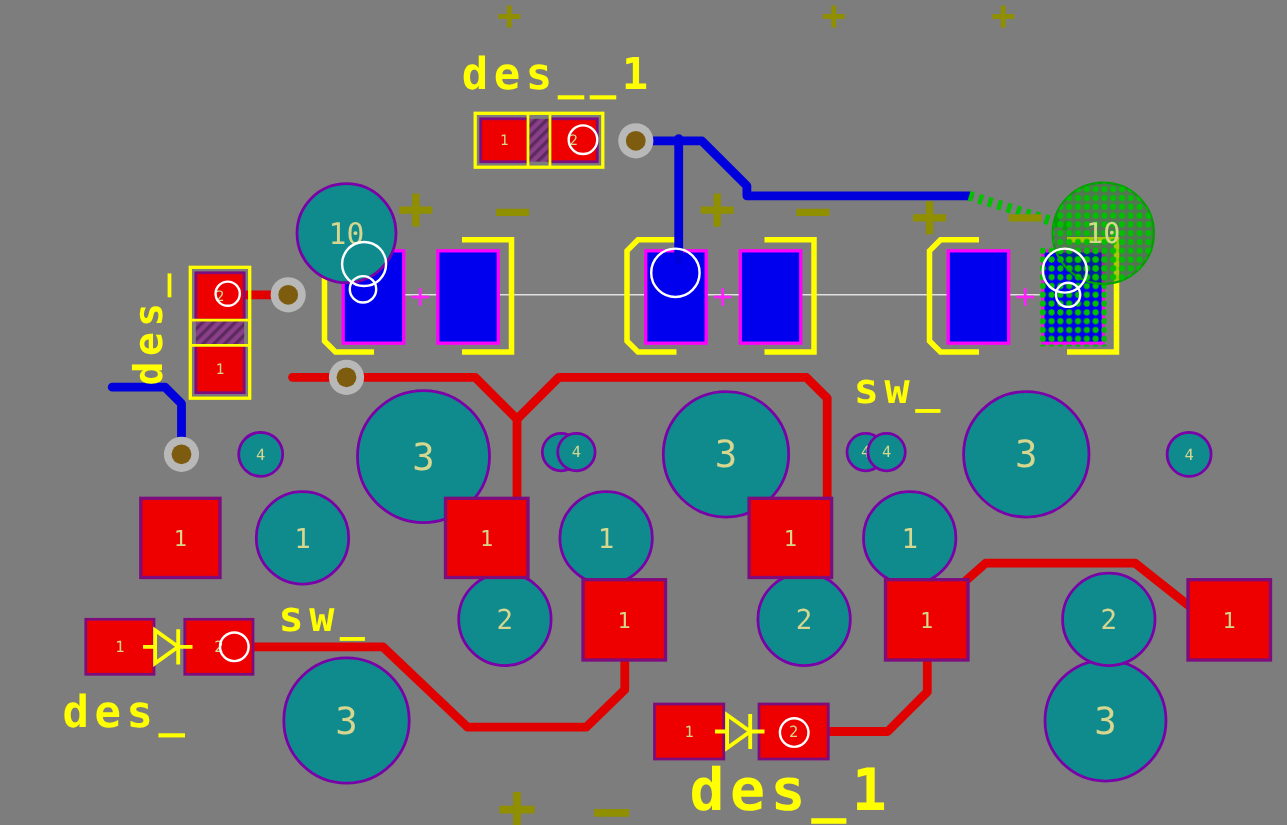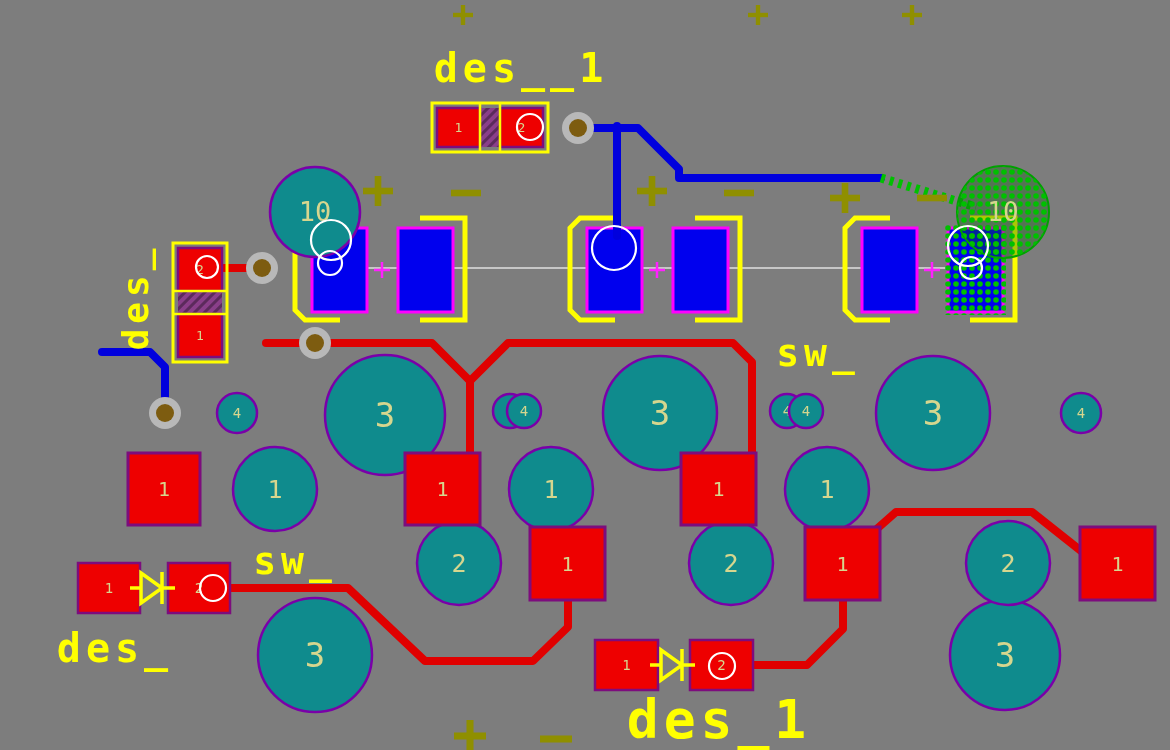--- a/index.html
+++ b/index.html
@@ -259,19 +259,19 @@
         <line x1="830" y1="198" x2="860" y2="198" stroke="#8f8f00" stroke-width="6.6"></line>
         <line x1="845" y1="183" x2="845" y2="213" stroke="#8f8f00" stroke-width="6.6"></line>
       </g>
       <line x1="917" y1="198" x2="947" y2="198" stroke="#8f8f00" stroke-width="6.6"></line>
       <g>
         <line x1="454" y1="736" x2="486" y2="736" stroke="#8f8f00" stroke-width="7.04"></line>
         <line x1="470" y1="720" x2="470" y2="752" stroke="#8f8f00" stroke-width="7.04"></line>
       </g>
       <line x1="540" y1="739" x2="572" y2="739" stroke="#8f8f00" stroke-width="7.04"></line>
     </svg>
-<div class="pcb-label" style="left: 521px; top: 68px; font-size: 40px; transform: translate(-50%, -50%) rotate(0deg);">des__1</div>
+<div class="pcb-label" style="left: 507px; top: 68px; font-size: 40px; transform: translate(-50%, -50%) rotate(0deg);">des__1</div>
     <div class="pcb-label" style="left: 136px; top: 297px; font-size: 36px; transform: translate(-50%, -50%) rotate(-90deg);">des_</div>
     <div class="pcb-label" style="left: 818px; top: 353px; font-size: 38px; transform: translate(-50%, -50%) rotate(0deg);">sw_</div>
     <div class="pcb-label" style="left: 295px; top: 561px; font-size: 38px; transform: translate(-50%, -50%) rotate(0deg);">sw_</div>
     <div class="pcb-label" style="left: 115px; top: 648px; font-size: 40px; transform: translate(-50%, -50%) rotate(0deg);">des_</div>
     <div class="pcb-label" style="left: 719px; top: 719px; font-size: 53px; transform: translate(-50%, -50%) rotate(0deg);">des_1</div>
   </div>
 
 </body></html>

